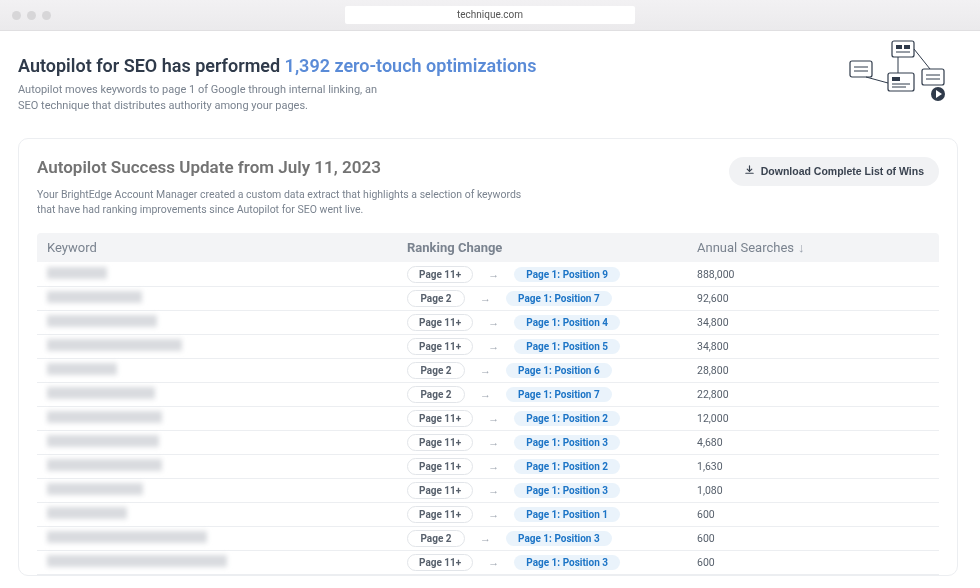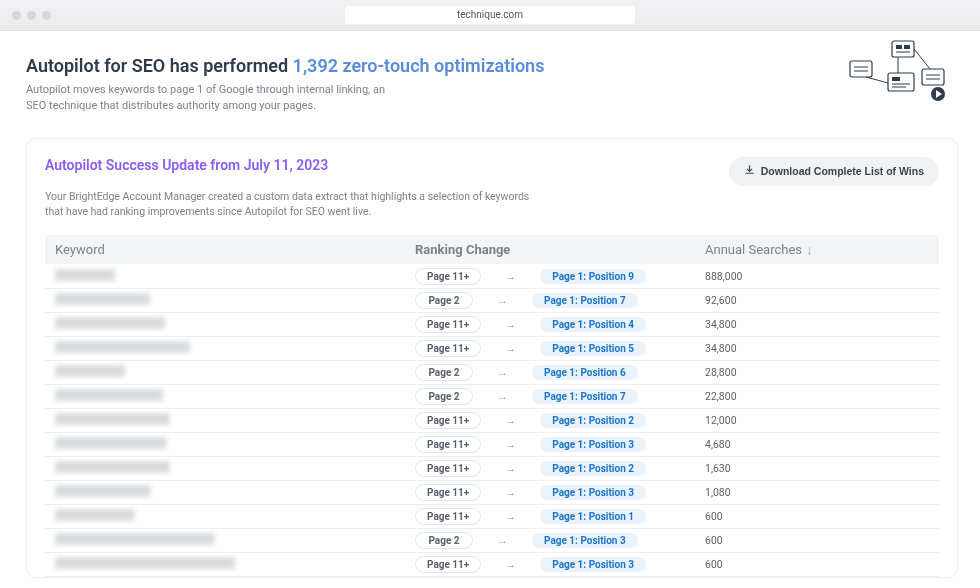--- a/index.html
+++ b/index.html
@@ -28,21 +28,21 @@
   background: #fff;
   border-radius: 2px;
   height: 18px;
   line-height: 18px;
   font-size: 10px;
   color: #555;
   width: 290px;
   text-align: center;
 }
 .page {
-  padding: 24px 22px 0 26px;
+  padding: 24px 22px 0 18px;
   height: calc(588px - 31px);
   background: #fff;
   position: relative;
 }
 .headline {
   font-size: 18px;
   font-weight: 600;
   color: #2f3a4a;
   margin-bottom: 6px;
 }
@@ -62,24 +62,24 @@
 }
 .card {
   margin-top: 24px;
   border: 1px solid #eceef1;
   border-radius: 10px;
   padding: 18px 18px 0 18px;
   background: #fff;
 }
 .card-header { display: flex; justify-content: space-between; align-items: flex-start; margin-bottom: 16px; }
 .card-title {
-  font-size: 14px;
+  font-size: 17px;
   font-weight: 600;
-  color: #8b5cf6;
-  margin-bottom: 16px;
+  color: #737373;
+  margin-bottom: 10px;
 }
 .card-sub {
   font-size: 10.5px;
   color: #7a838f;
   line-height: 1.45;
   max-width: 500px;
 }
 .download-btn {
   display: inline-flex;
   gap: 6px;
@@ -113,21 +113,21 @@
 .col-kw { width: 360px; }
 .col-rc { width: 290px; font-weight: bold; }
 .col-as { width: auto; }
 .kw-blur {
   display: inline-block;
   height: 12px;
   background: #d9dbdf;
   filter: blur(2.5px);
   border-radius: 1px;
 }
-.rc-wrap { display: flex; align-items: center; gap: 24px; }
+.rc-wrap { display: flex; align-items: center; gap: 15px; }
 .from-pill {
   border: 1px solid #e2e5e9;
   border-radius: 11px;
   padding: 2px 11px;
   font-size: 10px;
   color: #57606c;
   background: #fff;
   min-width: 58px;
   text-align: center;
 }

